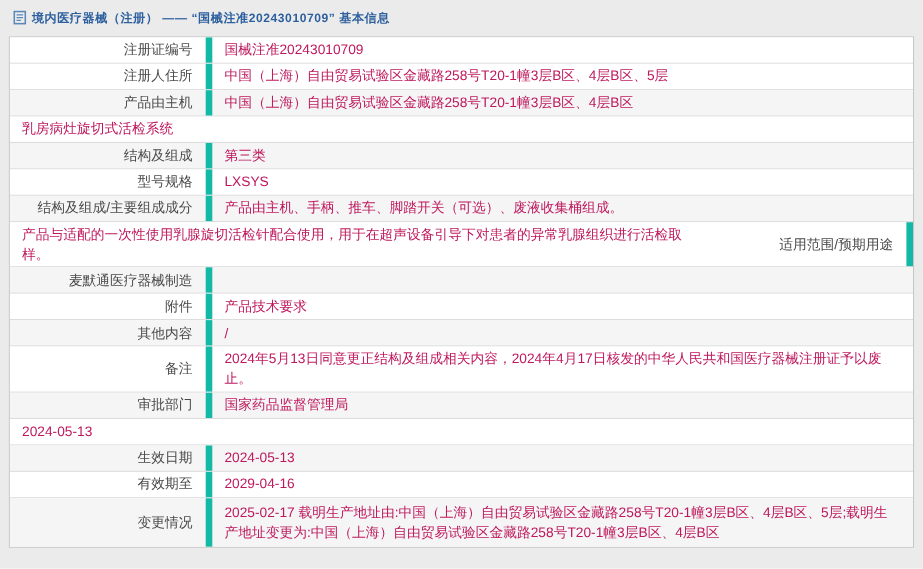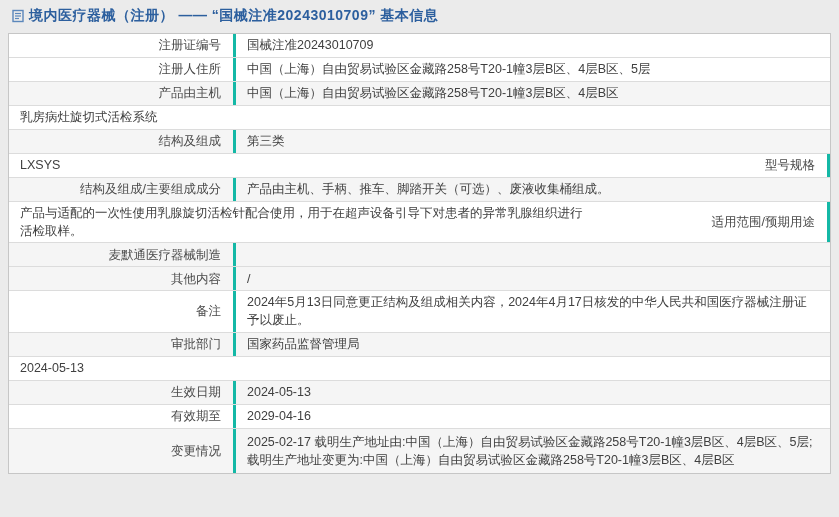--- a/index.html
+++ b/index.html
@@ -8,48 +8,48 @@
     background:#ebebeb;
     font-family:"Liberation Sans","DejaVu Sans",sans-serif;
     font-size:12.5px;color:#333;
     overflow:hidden;position:relative;
   }
   .page-header{
     height:32px;display:flex;align-items:center;
     padding-left:11px;gap:4px;
   }
   .page-header .title{
-    color:#2c5f9e;font-size:14px;font-weight:bold;
+    color:#2c5f9e;font-size:11px;font-weight:bold;
     letter-spacing:0.5px;
   }
   .doc-icon{display:inline-flex;align-items:center;}
   .info-table{
     position:absolute;left:8px;top:33px;width:821px;
     background:#fff;border:1px solid #c6c6c6;
   }
   .row{
     display:flex;align-items:stretch;
     border-bottom:1px solid #dcdcdc;
     background:#fff;
   }
   .row:last-child{border-bottom:none;}
   .row.alt{background:#f5f5f5;}
   .cell{display:flex;align-items:center;box-sizing:border-box;line-height:1.45;}
   .cell.label{
-    width:227px;min-height:23px;
+    width:184px;min-height:23px;
     justify-content:flex-end;text-align:right;
     padding:2px 12px 2px 6px;
     color:#4a4a4a;
-    border-right:3px solid #14b8a6;
+    border-right:6px solid #14b8a6;
     gap:3px;flex-shrink:0;
   }
   .cell.value{
     flex:1;min-height:23px;
     padding:2px 12px 2px 11px;
-    color:#404040;
+    color:#be185d;
   }
   .row.tall .cell.value{padding-top:4px;padding-bottom:4px;}
 </style>
 </head>
 <body>
 
 <div class="page-header">
   <span class="doc-icon">
     <svg width="14" height="14" viewBox="0 0 14 14">
       <rect x="2" y="1.5" width="10" height="11" fill="none" stroke="#5b87bb" stroke-width="1.4"></rect>
@@ -93,25 +93,25 @@
     </div>
     <div class="row alt">
       <div class="cell label">
         <span>结构及组成</span>
       </div>
       <div class="cell value">
         <span>第三类</span>
       </div>
     </div>
     <div class="row">
+      <div class="cell label">
+        <span>型号规格</span>
+      </div>
       <div class="cell value">
         <span>LXSYS</span>
-      </div>
-      <div class="cell label">
-        <span>型号规格</span>
       </div>
     </div>
     <div class="row alt">
       <div class="cell label">
         <span>结构及组成/主要组成成分</span>
       </div>
       <div class="cell value">
         <span>产品由主机、手柄、推车、脚踏开关（可选）、废液收集桶组成。</span>
       </div>
     </div>
@@ -122,20 +122,28 @@
       <div class="cell label">
         <span>适用范围/预期用途</span>
       </div>
     </div>
     <div class="row alt">
       <div class="cell label">
         <span>麦默通医疗器械制造</span>
       </div>
       <div class="cell value">
         <span></span>
+      </div>
+    </div>
+    <div class="row">
+      <div class="cell label">
+        <span>附件</span>
+      </div>
+      <div class="cell value">
+        <span>产品技术要求</span>
       </div>
     </div>
     <div class="row alt">
       <div class="cell label">
         <span>其他内容</span>
       </div>
       <div class="cell value">
         <span>/</span>
       </div>
     </div>

